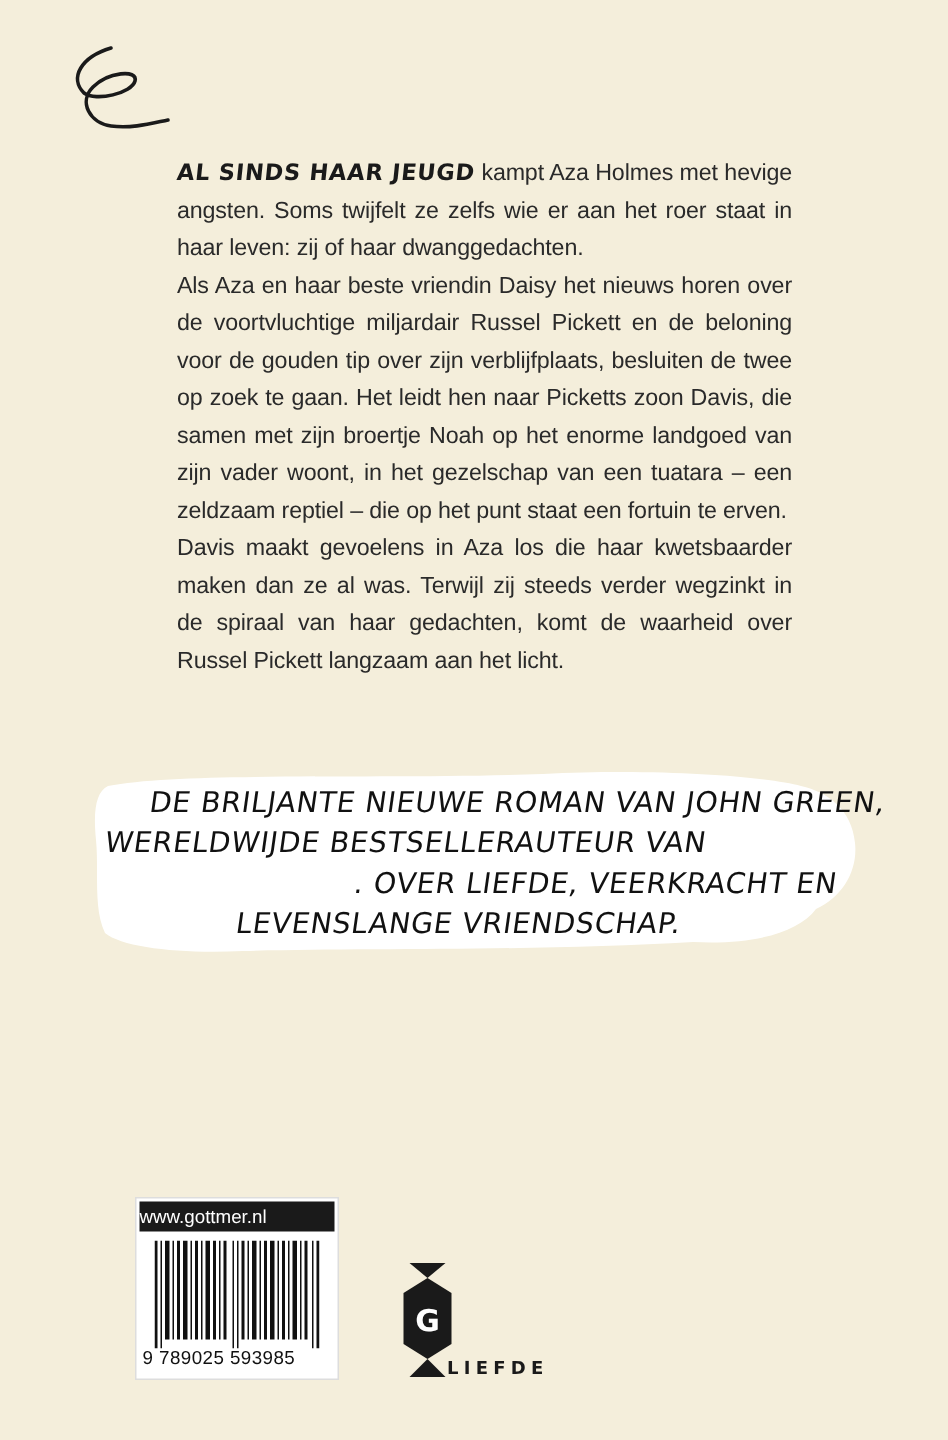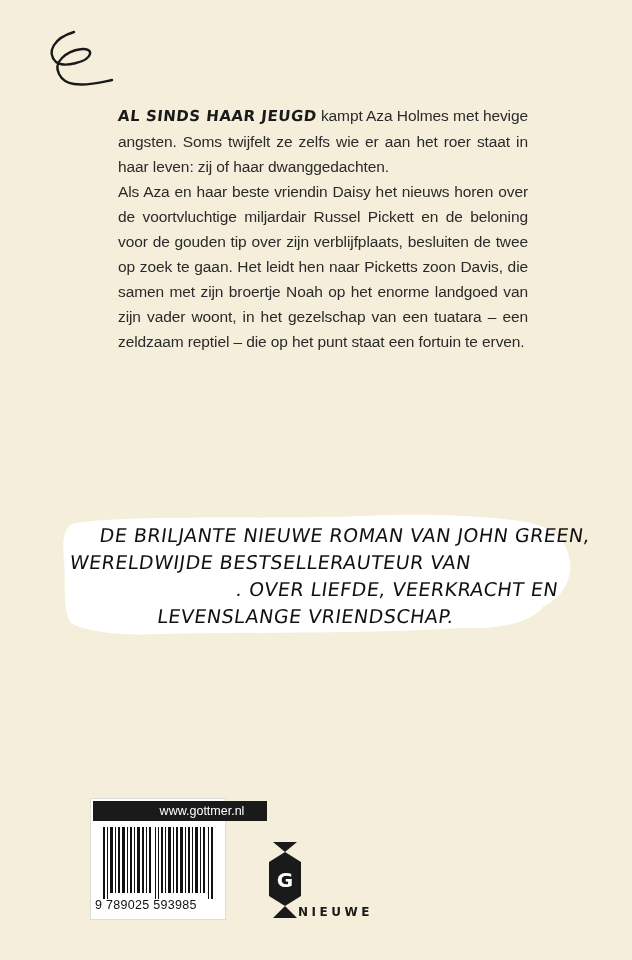--- a/index.html
+++ b/index.html
@@ -36,22 +36,21 @@
   .bl3 { padding-left: 176px; }
   .bl4 { padding-left: 101px; }
 
   .barcode-box {
     position: absolute; left: 90px; top: 798px; width: 134px; height: 120px;
     background: #fff; border: 1px solid #ddd;
   }
   .url {
     position: absolute; left: 2px; top: 2px; width: 130px; height: 20px;
     background: #1a1a1a; color: #fff; font-size: 12.5px; line-height: 20px;
-    text-align: center;
-    padding-left: 44px;
+    text-align: left;
   }
   .bars { position: absolute; left: 12px; top: 28px; width: 110px; height: 72px; }
   .isbn {
     position: absolute; left: 4px; top: 98px; width: 126px;
     font-size: 12.5px; line-height: 16px; color: #111; letter-spacing: 0.3px;
   }
   .logo { position: absolute; left: 265px; top: 842px; width: 40px; height: 76px; }
   .publisher {
     position: absolute; left: 298px; top: 905px;
     font-family: "DejaVu Sans", sans-serif; font-weight: bold;
@@ -61,20 +60,21 @@
 </head>
 <body>
 
 <svg class="swirl" viewBox="0 0 70 60">
   <path d="M30 2 C10 8, 2 22, 12 32 C20 38, 44 32, 46 24 C48 16, 28 18, 18 28 C8 38, 16 52, 30 54 C44 56, 58 52, 68 50" fill="none" stroke="#1a1a1a" stroke-width="2.4" stroke-linecap="round"></path>
 </svg>
 
 <div class="blurb">
   <p><span class="lead">AL SINDS HAAR JEUGD</span><span> kampt Aza Holmes met hevige angsten. Soms twijfelt ze zelfs wie er aan het roer staat in haar leven: zij of haar dwanggedachten.</span></p>
   <p>Als Aza en haar beste vriendin Daisy het nieuws horen over de voortvluchtige miljardair Russel Pickett en de beloning voor de gouden tip over zijn verblijfplaats, besluiten de twee op zoek te gaan. Het leidt hen naar Picketts zoon Davis, die samen met zijn broertje Noah op het enorme landgoed van zijn vader woont, in het gezelschap van een tuatara – een zeldzaam reptiel – die op het punt staat een fortuin te erven.</p>
+  <p>Davis maakt gevoelens in Aza los die haar kwetsbaarder maken dan ze al was. Terwijl zij steeds verder wegzinkt in de spiraal van haar gedachten, komt de waarheid over Russel Pickett langzaam aan het licht.</p>
 </div>
 
 <div class="banner">
   <svg width="520" height="130" viewBox="0 0 520 130">
     <path d="M10 14 C60 4, 200 10, 300 6 C380 2, 450 8, 472 14 C490 18, 506 30, 508 52 C510 70, 500 88, 482 96 C470 112, 440 120, 400 118 C300 124, 180 122, 100 124 C60 126, 20 122, 8 112 C0 96, 4 70, 2 50 C0 30, 2 18, 10 14 Z" fill="#ffffff"></path>
   </svg>
   <div class="banner-text">
     <div class="bl1">DE BRILJANTE NIEUWE ROMAN VAN JOHN GREEN,</div>
     <div class="bl2">WERELDWIJDE BESTSELLERAUTEUR VAN</div>
     <div class="bl3">. OVER LIEFDE, VEERKRACHT EN</div>
@@ -119,13 +119,13 @@
   </svg>
   <div class="isbn">9 789025 593985</div>
 </div>
 
 <svg class="logo" viewBox="0 0 40 76">
   <polygon points="8,0 32,0 20,10" fill="#1a1a1a"></polygon>
   <polygon points="20,10 36,20 36,54 20,64 4,54 4,20" fill="#1a1a1a"></polygon>
   <polygon points="20,64 32,76 8,76" fill="#1a1a1a"></polygon>
   <text x="20" y="45" text-anchor="middle" font-family="DejaVu Sans, sans-serif" font-weight="bold" font-size="20" fill="#fff">G</text>
 </svg>
-<div class="publisher">NIEUWE</div>
+<div class="publisher">LIEFDE</div>
 
 </body></html>

